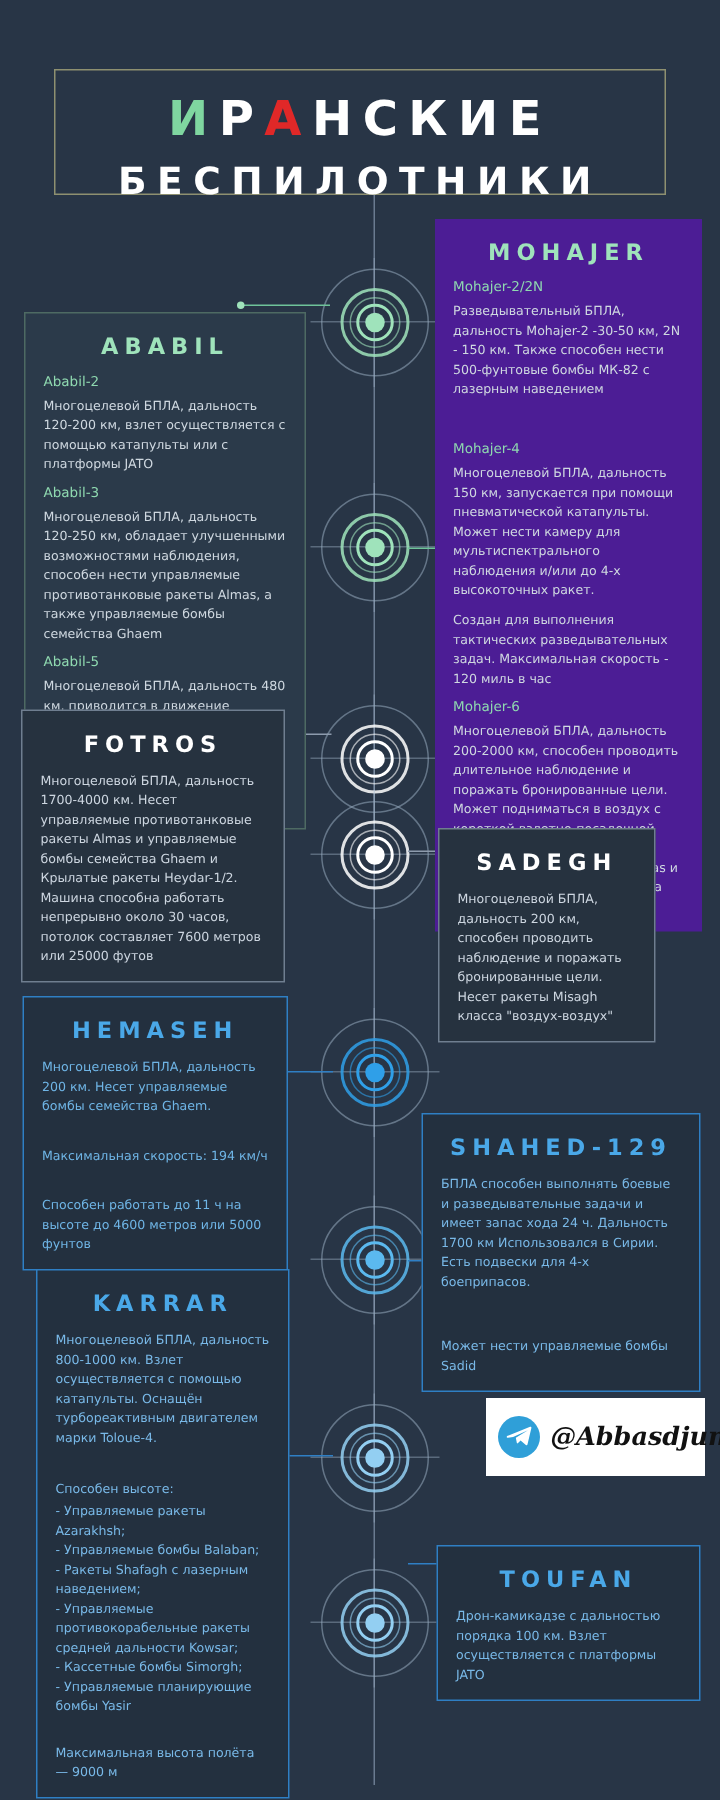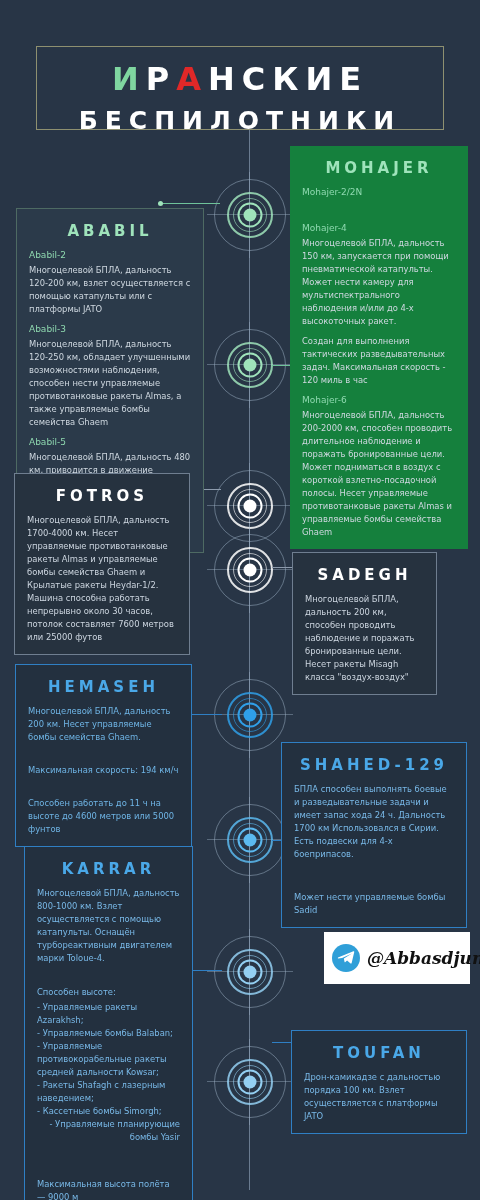--- a/index.html
+++ b/index.html
@@ -69,21 +69,21 @@
   .w-head { color: #ffffff; }
   .w-body { color: #cdd6e0; }
 
   
   .b-border { border: 1px solid #2f7fc4; background: #23303f; }
   .b-head { color: #4aa8e8; }
   .b-body { color: #6fb5e6; }
   .b-body2 { color: #79b9e8; }
 
   
-  .panel-soft { background: #15803d; border: none; }
+  .panel-soft { background: #4c1d95; border: none; }
 
   
   .tg {
     position: absolute; left: 324px; top: 932px; width: 146px; height: 52px;
     background: #ffffff; display: flex; align-items: center; gap: 7px;
     padding: 0 8px;
   }
   .tg-icon { width: 28px; height: 28px; border-radius: 50%; background: #2f9fd8; position: relative; flex: 0 0 auto; }
   .tg-icon svg { position: absolute; left: 5px; top: 6px; }
   .tg-handle {
@@ -207,20 +207,21 @@
     <p class="g-body">Многоцелевой БПЛА, дальность 120-200 км, взлет осуществляется с помощью катапульты или с платформы JATO</p>
     <p class="sub g-sub">Ababil-3</p>
     <p class="g-body">Многоцелевой БПЛА, дальность 120-250 км, обладает улучшенными возможностями наблюдения, способен нести управляемые противотанковые ракеты Almas, а также управляемые бомбы семейства Ghaem</p>
     <p class="sub g-sub">Ababil-5</p>
     <p class="g-body">Многоцелевой БПЛА, дальность 480 км, приводится в движение простым трехлопастным винтом. Несет управляемые противотанковые ракеты Almas и управляемые бомбы семейства Ghaem</p>
   </div>
 
   <div class="card panel-soft" style="left:290px; top:146px; width:178px;">
     <h2 class="g-head">MOHAJER</h2>
     <p class="sub g-sub">Mohajer-2/2N</p>
+    <p class="g-body">Разведывательный БПЛА, дальность Mohajer-2 -30-50 км, 2N - 150 км. Также способен нести 500-фунтовые бомбы МК-82 с лазерным наведением</p>
     <p style="height:14px;"></p>
     <p class="sub g-sub">Mohajer-4</p>
     <p class="g-body">Многоцелевой БПЛА, дальность 150 км, запускается при помощи пневматической катапульты. Может нести камеру для мультиспектрального наблюдения и/или до 4-х высокоточных ракет.</p>
     <p class="g-body">Создан для выполнения тактических разведывательных задач.  Максимальная скорость - 120 миль в час</p>
     <p class="sub g-sub">Mohajer-6</p>
     <p class="g-body">Многоцелевой БПЛА, дальность 200-2000 км, способен проводить длительное наблюдение и поражать бронированные цели. Может подниматься в воздух с короткой взлетно-посадочной полосы. Несет управляемые противотанковые ракеты Almas и управляемые бомбы семейства Ghaem</p>
   </div>
 
   <div class="card w-border" style="left:14px; top:473px; width:176px;">
     <h2 class="w-head">FOTROS</h2>
@@ -248,24 +249,24 @@
     <p class="b-body2">Может нести управляемые бомбы Sadid</p>
   </div>
 
   <div class="card b-border" style="left:24px; top:846px; width:169px;">
     <h2 class="b-head">KARRAR</h2>
     <p class="b-body2">Многоцелевой БПЛА, дальность 800-1000 км. Взлет осуществляется с помощью катапульты. Оснащён турбореактивным двигателем марки Toloue-4.</p>
     <p style="height:7px;"></p>
     <p class="b-body2" style="margin-bottom:2px;">Способен высоте:</p>
     <p class="b-body2" style="margin-bottom:0;">- Управляемые ракеты Azarakhsh;</p>
     <p class="b-body2" style="margin-bottom:0;">- Управляемые бомбы Balaban;</p>
+    <p class="b-body2" style="margin-bottom:0;">- Ракеты Shafagh с лазерным наведением;</p>
     <p class="b-body2" style="margin-bottom:0;">- Управляемые противокорабельные ракеты средней дальности Kowsar;</p>
-    <p class="b-body2" style="margin-bottom:0;">- Ракеты Shafagh с лазерным наведением;</p>
     <p class="b-body2" style="margin-bottom:0;">- Кассетные бомбы Simorgh;</p>
-    <p class="b-body2" style="margin-bottom:16px;text-align:right;">- Управляемые планирующие бомбы Yasir</p>
+    <p class="b-body2" style="margin-bottom:0;">- Управляемые планирующие бомбы Yasir</p>
     <p style="height:11px;"></p>
     <p class="b-body2">Максимальная высота полёта — 9000 м</p>
   </div>
 
   <div class="card b-border" style="left:291px; top:1030px; width:176px;">
     <h2 class="b-head">TOUFAN</h2>
     <p class="b-body2">Дрон-камикадзе с дальностью порядка 100 км. Взлет осуществляется с платформы JATO</p>
   </div>
 
   <div class="tg">

